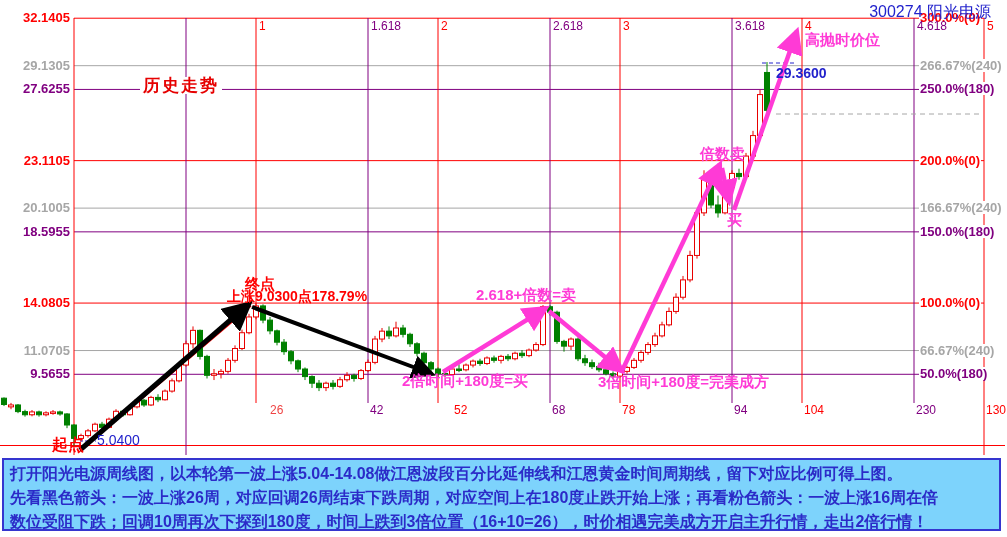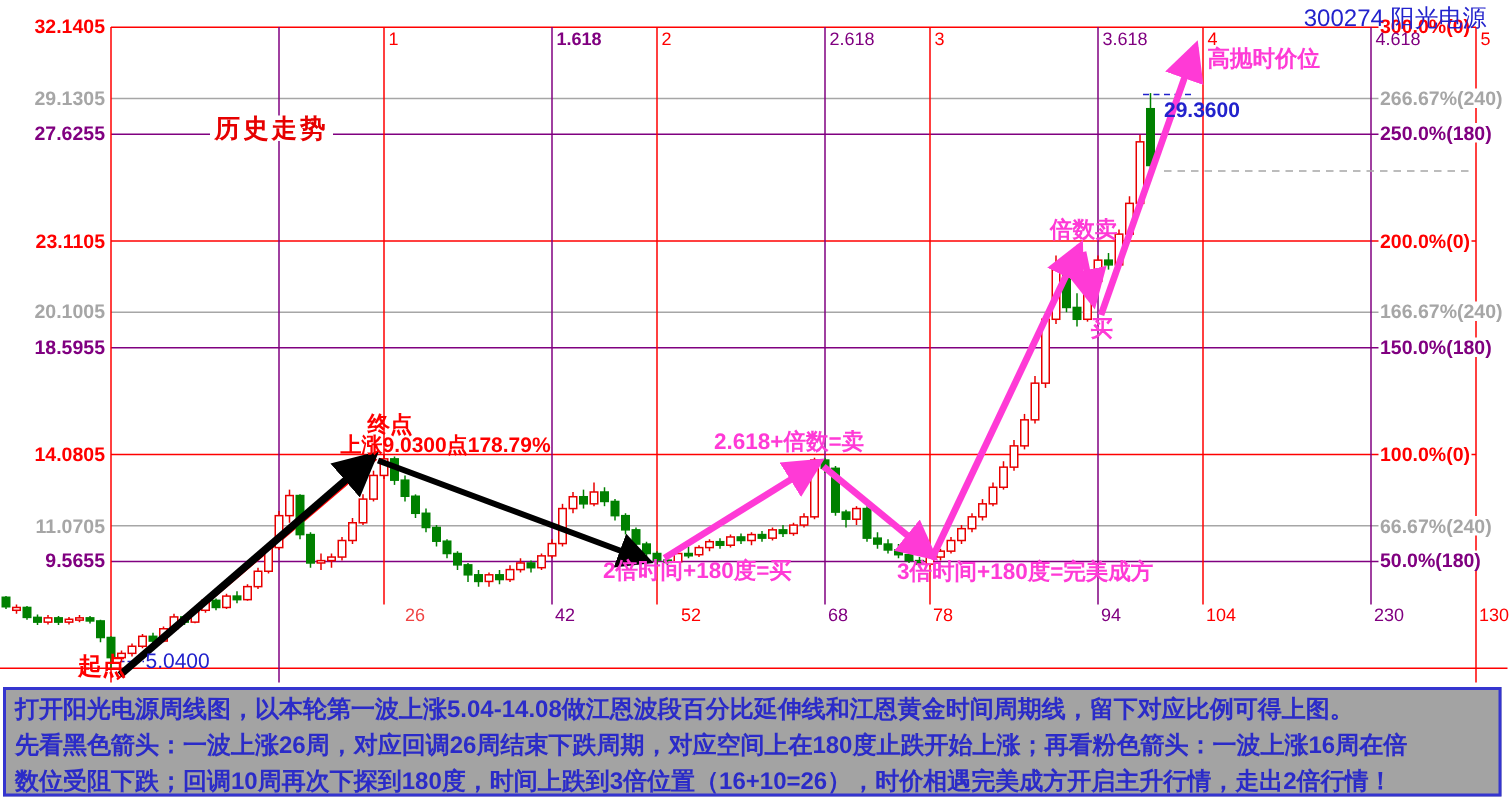--- a/index.html
+++ b/index.html
@@ -12,21 +12,21 @@
   .pct-lbl{font-size:13px;font-weight:bold;background:#fff;padding:0 1px;}
   .tick-lbl{font-size:12px;}
   .ann{position:absolute;white-space:nowrap;line-height:1;}
   #stock-title{position:absolute;right:16px;top:2px;font-size:16px;font-weight:normal;color:#2222cc;white-space:nowrap;}
   #watermark{position:absolute;left:140px;top:77px;font-size:17px;font-weight:bold;color:#e60000;
     background:#fff;padding:0 3px;letter-spacing:2px;}
   #quote{position:absolute;left:237px;top:417px;width:752px;background:#fff;color:#000;
     font-size:15px;font-weight:bold;line-height:18px;white-space:nowrap;}
   #note{position:absolute;left:2px;top:458px;width:999px;height:73px;border:2px solid #3535cf;
     color:#2b2bc8;font-size:16px;font-weight:bold;line-height:24px;padding:2px 6px 0 6px;
-    box-sizing:border-box;white-space:nowrap;background:#a3a3a3;}
+    box-sizing:border-box;white-space:nowrap;background:#7dd3fc;}
 </style>
 </head>
 <body>
 
 <div id="screen">
   <div id="chart">
     <svg id="svg-layer" width="1007" height="459">
         <defs>
           <marker id="ah-black" markerWidth="7" markerHeight="7" refX="5" refY="3" orient="auto" markerUnits="strokeWidth">
             <path d="M0,0 L6,3 L0,6 Z" fill="#000000"></path>
@@ -302,21 +302,21 @@
         <div class="lbl price-lbl" style="left: 10px; top: 224.855px; color: rgb(128, 0, 128);">18.5955</div>
         <div class="lbl pct-lbl" style="left: 919px; top: 224.855px; color: rgb(128, 0, 128);">150.0%(180)</div>
         <div class="lbl price-lbl" style="left: 10px; top: 296.07px; color: rgb(255, 0, 0);">14.0805</div>
         <div class="lbl pct-lbl" style="left: 919px; top: 296.07px; color: rgb(255, 0, 0);">100.0%(0)</div>
         <div class="lbl price-lbl" style="left: 10px; top: 343.547px; color: rgb(166, 166, 166);">11.0705</div>
         <div class="lbl pct-lbl" style="left: 919px; top: 343.547px; color: rgb(166, 166, 166);">66.67%(240)</div>
         <div class="lbl price-lbl" style="left: 10px; top: 367.285px; color: rgb(128, 0, 128);">9.5655</div>
         <div class="lbl pct-lbl" style="left: 919px; top: 367.285px; color: rgb(128, 0, 128);">50.0%(180)</div>
         <div class="lbl tick-lbl" style="left: 259px; top: 20px; color: rgb(255, 0, 0);">1</div>
         <div class="lbl tick-lbl" style="left: 258px; top: 404px; color: #ef4444; margin-left: 12px;">26</div>
-        <div class="lbl tick-lbl" style="left: 371px; top: 20px; color: rgb(128, 0, 128); font-weight: bold;">1.618</div>
+        <div class="lbl tick-lbl" style="left: 371px; top: 20px; color: rgb(128, 0, 128);">1.618</div>
         <div class="lbl tick-lbl" style="left: 370px; top: 404px; color: rgb(128, 0, 128);">42</div>
         <div class="lbl tick-lbl" style="left: 441px; top: 20px; color: rgb(255, 0, 0);">2</div>
         <div class="lbl tick-lbl" style="left: 440px; top: 404px; color: rgb(255, 0, 0); margin-left: 14px;">52</div>
         <div class="lbl tick-lbl" style="left: 553px; top: 20px; color: rgb(128, 0, 128);">2.618</div>
         <div class="lbl tick-lbl" style="left: 552px; top: 404px; color: rgb(128, 0, 128);">68</div>
         <div class="lbl tick-lbl" style="left: 623px; top: 20px; color: rgb(255, 0, 0);">3</div>
         <div class="lbl tick-lbl" style="left: 622px; top: 404px; color: rgb(255, 0, 0);">78</div>
         <div class="lbl tick-lbl" style="left: 735px; top: 20px; color: rgb(128, 0, 128);">3.618</div>
         <div class="lbl tick-lbl" style="left: 734px; top: 404px; color: rgb(128, 0, 128);">94</div>
         <div class="lbl tick-lbl" style="left: 805px; top: 20px; color: rgb(255, 0, 0);">4</div>

